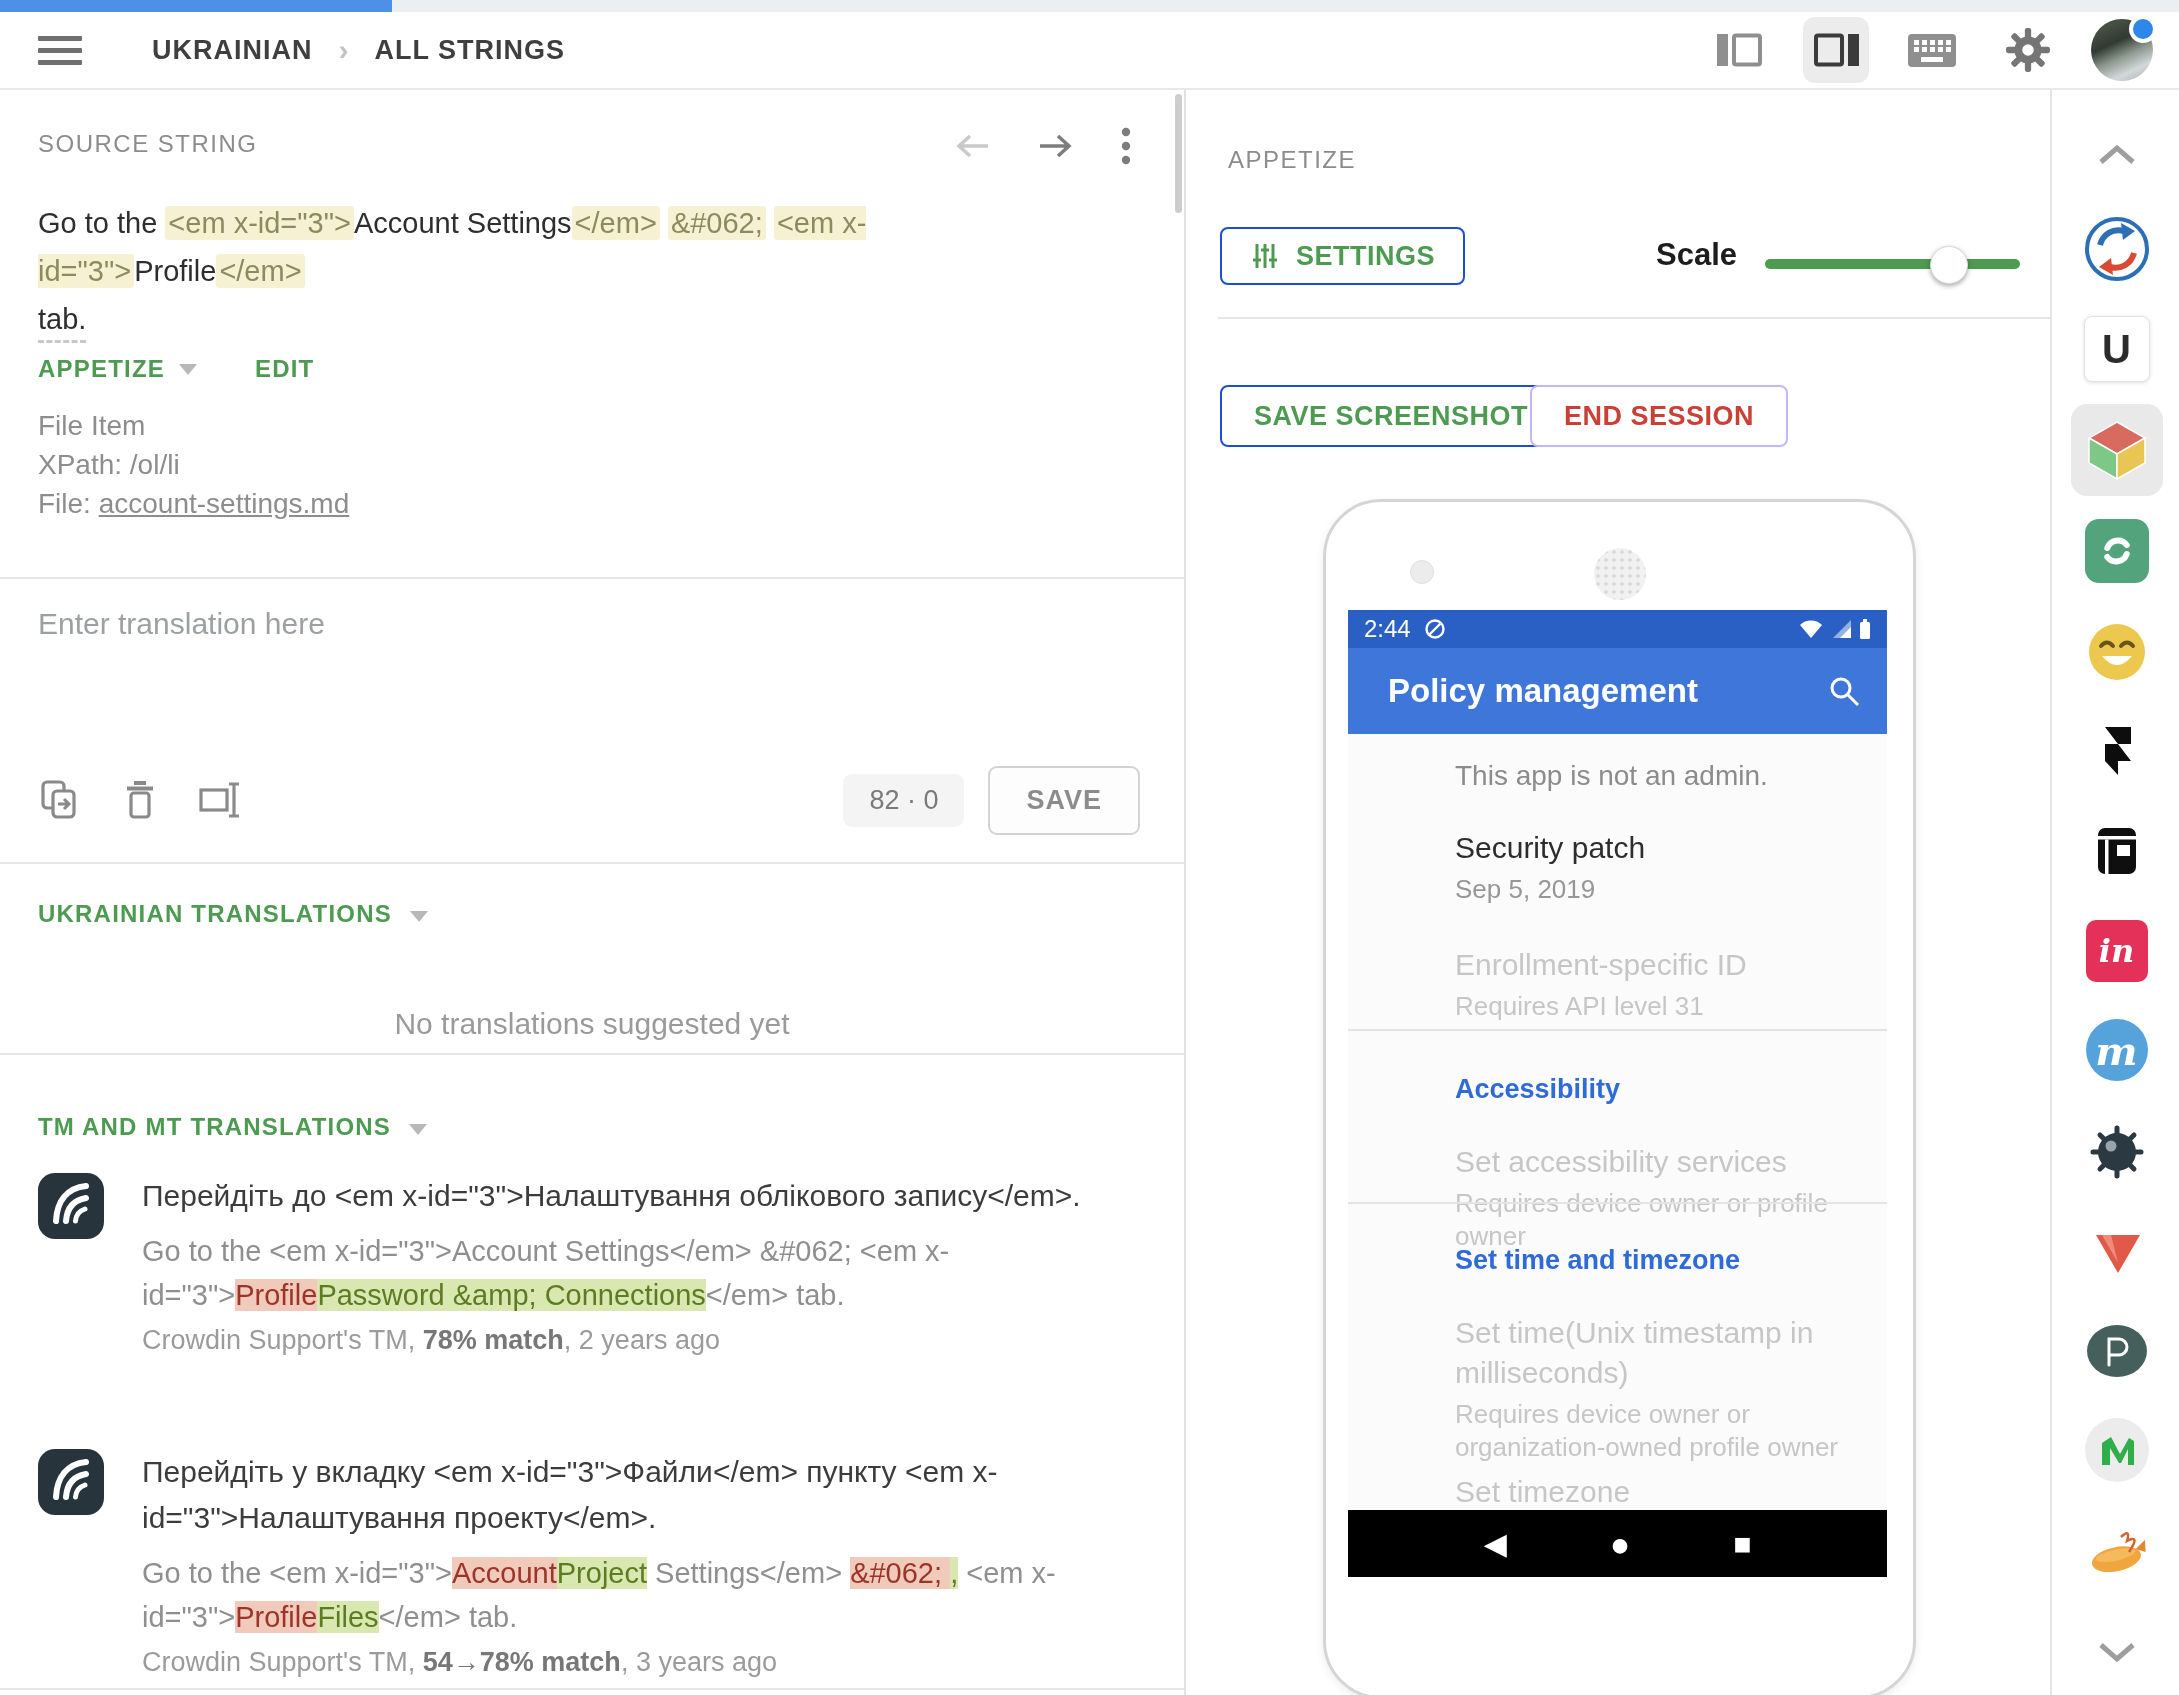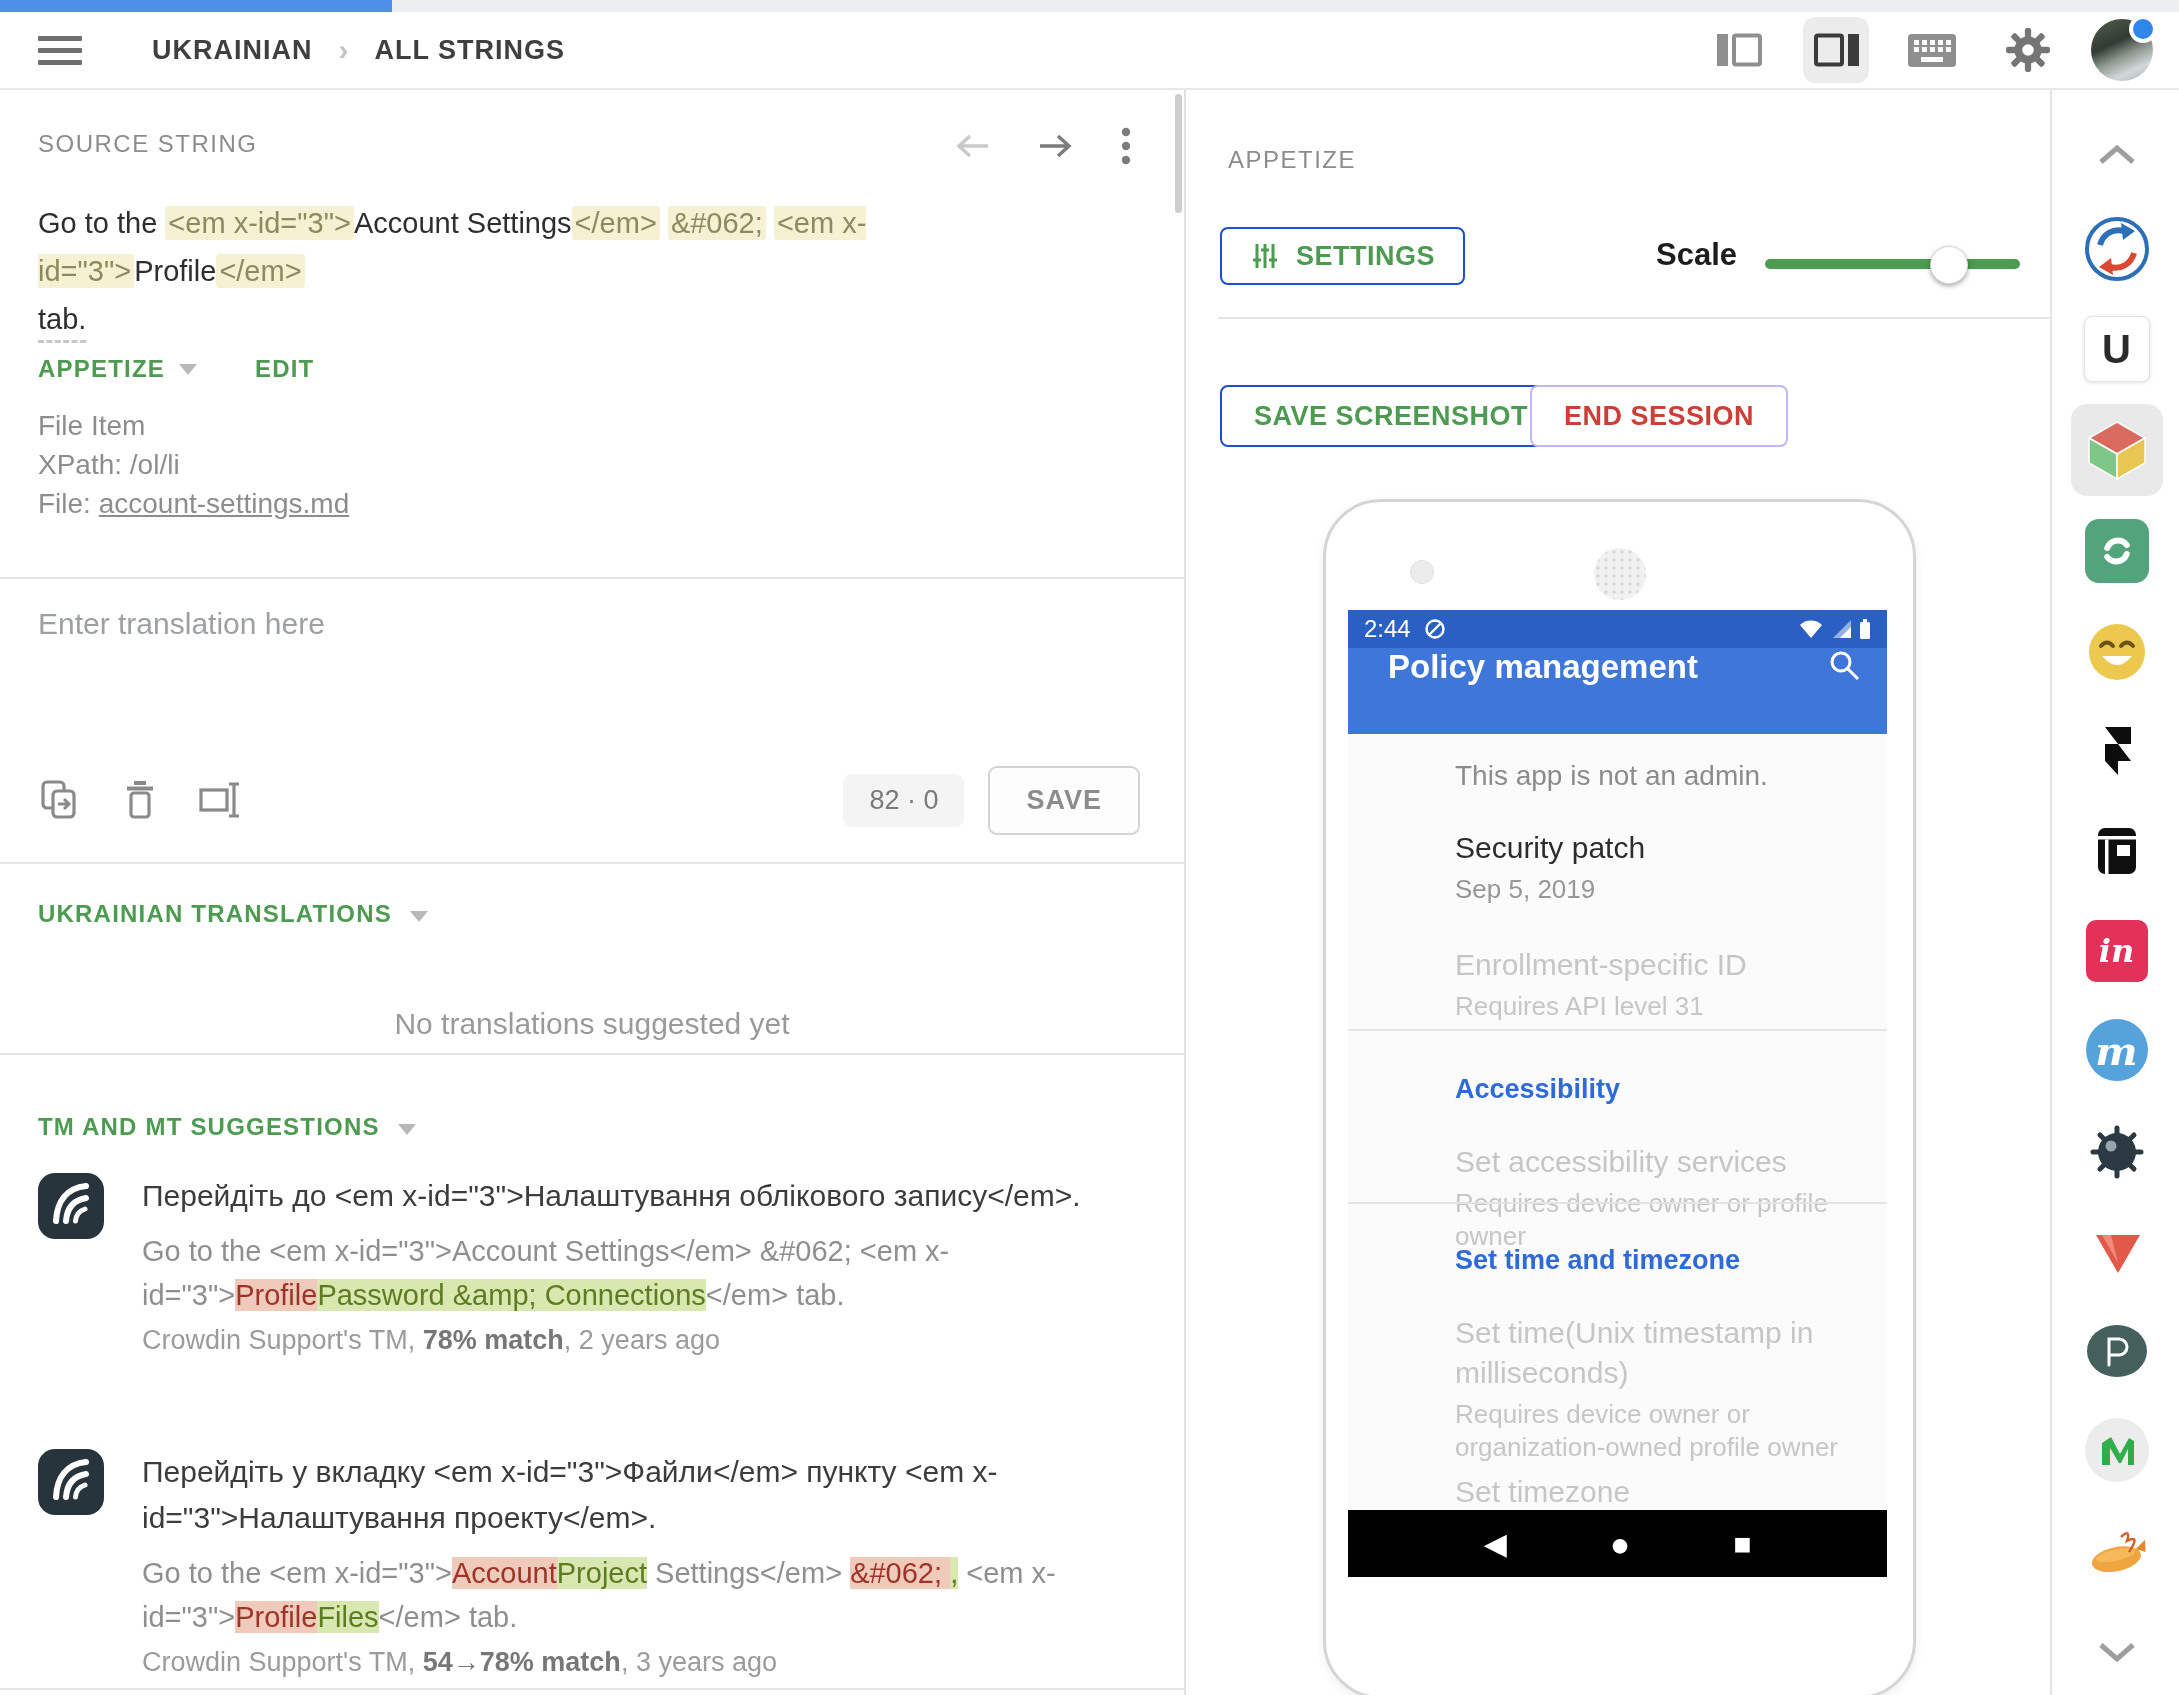--- a/index.html
+++ b/index.html
@@ -94,21 +94,21 @@
   
   .phone{position:absolute;left:137px;top:409px;width:587px;height:1194px;background:#fff;
          border:3px solid #d5d5d5;border-radius:58px;box-shadow:0 3px 10px rgba(0,0,0,.07)}
   .cam{position:absolute;left:84px;top:58px;width:22px;height:22px;border-radius:50%;
        background:#ececec;border:1px solid #e0e0e0}
   .speaker{position:absolute;left:50%;margin-left:-26px;top:46px;width:52px;height:52px;border-radius:50%;
            background:radial-gradient(#dcdcdc 1.6px,transparent 1.8px);background-size:8px 8px;background-color:#f1f1f1}
   .screen{position:absolute;left:22px;top:108px;width:539px;height:967px;background:#fbfbfb;overflow:hidden}
   .statusbar{height:38px;background:#2a60c3;display:flex;align-items:center;padding:0 16px;color:#fff;font-size:24px}
   .sb-right{margin-left:auto;display:flex;align-items:center;gap:7px}
-  .appbar{height:86px;background:#3e77d9;display:flex;padding:0 26px 0 40px;color:#fff}
+  .appbar{height:86px;background:#3e77d9;display:flex;align-items:center;padding:0 26px 0 40px;color:#fff}
   .appbar .title{font-size:33px;font-weight:bold}
   .appbar .sicon{margin-left:auto}
   .pcontent{position:relative;height:844px}
   .p-note{position:absolute;left:107px;top:26px;font-size:28px;color:#8c8c8c}
   .p-item{position:absolute;left:107px;right:40px}
   .p-title{font-size:30px;color:#2d2d2d;line-height:40px}
   .p-sub{font-size:26px;color:#979797;line-height:33px;margin-top:5px}
   .disabled .p-title,.disabled .p-sub{color:#c6c6c6}
   .p-sec{position:absolute;left:107px;font-size:27px;font-weight:bold;color:#2e6bd8}
   .p-div{position:absolute;left:0;right:0;height:2px;background:#e4e4e4}
@@ -276,21 +276,21 @@
   <div class="abs" style="left:38px;top:810px">
     <span class="sec-head">UKRAINIAN TRANSLATIONS</span>
     <span class="caret"></span>
   </div>
 
   <div class="empty-msg">No translations suggested yet</div>
 
   <div class="divider" style="top:963px"></div>
 
   <div class="abs" style="left:38px;top:1023px">
-    <span class="sec-head">TM AND MT SUGGESTIONS</span>
+    <span class="sec-head">TM AND MT TRANSLATIONS</span>
     <span class="caret"></span>
   </div>
 
   <div class="sugg" style="top:1083px">
     <svg class="sugg-icon" viewBox="0 0 66 66">
       <rect width="66" height="66" rx="17" fill="#28343b"></rect>
       <g stroke="#fff" fill="none" stroke-linecap="round">
         <path d="M48 13 C29 15 19 28 18 48" stroke-width="6"></path>
         <path d="M48 25 C36 27 29 35 28 48" stroke-width="6"></path>
         <path d="M47 36 C41 38 38 42 37.5 48" stroke-width="5"></path>

